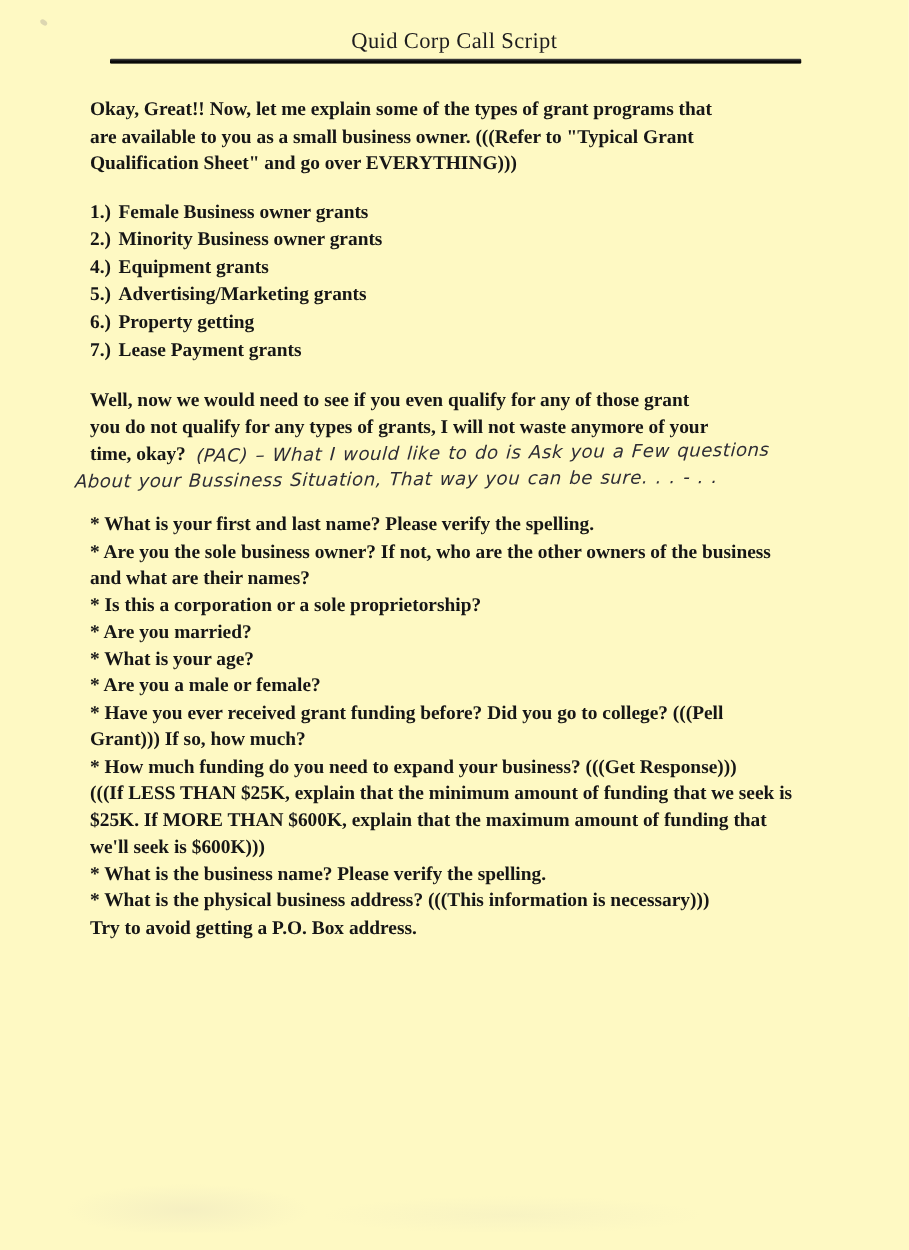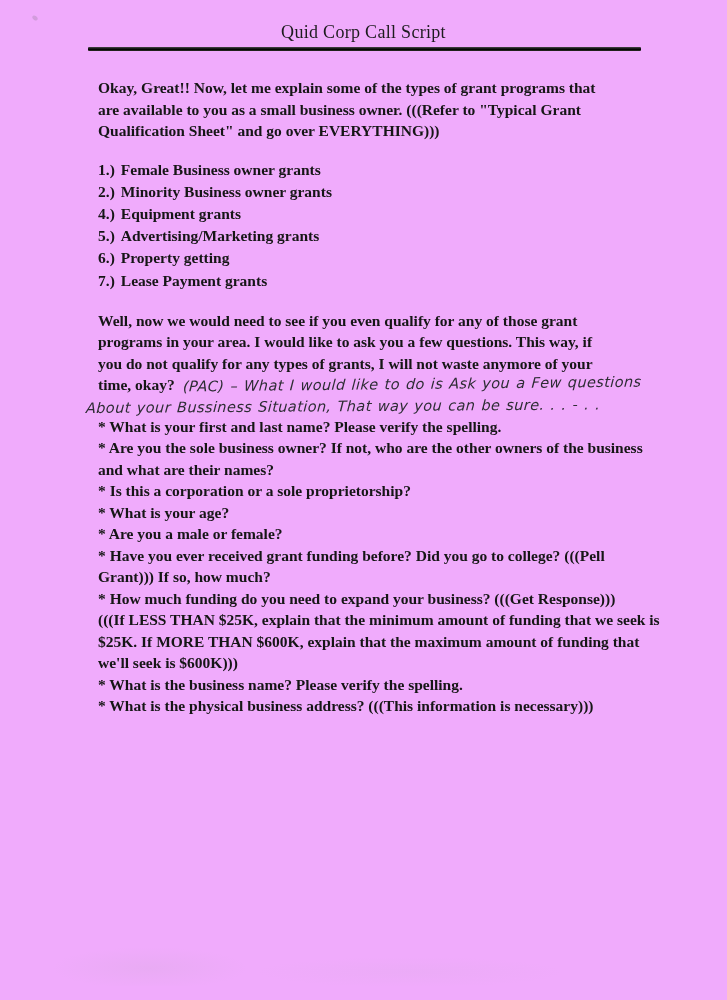--- a/index.html
+++ b/index.html
@@ -5,21 +5,21 @@
   html,body{margin:0;padding:0;}
   body{
     width:727px;height:1000px;
     background:#ffffff;
     font-family:"Liberation Serif", serif;
     overflow:hidden;
   }
   .paper{
     position:relative;
     width:727px;height:1000px;
-    background:#f0abfc;
+    background:#fef9c3;
   }
   
   .scan-shade-bottom{
     position:absolute;left:30px;top:938px;width:530px;height:48px;
     background:
       radial-gradient(ellipse 140px 30px at 120px 30px, rgba(180,170,185,0.12), rgba(0,0,0,0) 70%),
       radial-gradient(ellipse 220px 22px at 380px 34px, rgba(180,175,190,0.08), rgba(0,0,0,0) 70%);
     pointer-events:none;
   }
   .scan-speck{
@@ -35,21 +35,21 @@
     font-size:18px;
     color:#1d1c1e;
     letter-spacing:0.3px;
   }
   .title-rule{
     position:absolute;top:47px;left:88px;width:553px;height:4px;
     background:linear-gradient(to bottom,#4a4a4a 0%,#101010 45%,#000000 70%,#3a3a30 100%);
     border-radius:1px;
   }
   .content{
-    position:absolute;top:77px;left:98px;width:563px;
+    position:absolute;top:77px;left:72px;width:563px;
     font-size:15.5px;
     font-weight:bold;
     color:#161616;
     line-height:21.5px;
   }
   .para{margin:0;}
   .para .pline{white-space:nowrap;}
   .grant-list{margin:17px 0 0 0;line-height:22.2px;font-family:Liberation Serif, serif;}
   .grant-item{white-space:nowrap;}
   .grant-num{display:inline-block;margin-right:6px;}
@@ -70,21 +70,21 @@
     margin-left:8px;
     position:relative;top:-1px;
   }
   .hw-line2{
     display:block;
     transform:rotate(-0.4deg) skewX(-4deg);
     margin-left:-12px;
     margin-top:-1px;
     line-height:20px;
   }
-  .questions{}
+  .questions{margin-top:15px;}
   .q-item{margin:0;}
   .q-prefix{display:inline;}
 </style>
 </head>
 <body>
 
 <div class="paper">
 
   <div class="scan-speck"></div>
 
@@ -116,52 +116,53 @@
         <div class="grant-item"><span class="grant-num">6.)</span><span>Property getting</span></div>
 
         <div class="grant-item"><span class="grant-num">7.)</span><span>Lease Payment grants</span></div>
       </div>
 
     <div class="qualify">
       <div>
 
           <div class="pline">Well, now we would need to see if you even qualify for any of those grant</div>
 
-          <div class="pline">programs in your area. I would like to ask you a few questions. This way, if</div>
 
           <div class="pline">you do not qualify for any types of grants, I will not waste anymore of your</div>
         </div>
       <div class="q-last-line"><span>time, okay?</span><span class="handwriting hw-inline">(PAC) – What I would like to do is Ask you a Few questions</span></div>
       <div class="handwriting hw-line2">About your Bussiness Situation, That way you can be sure. . . - . .</div>
     </div>
 
     <div class="questions">
 
         <div class="q-item"><span class="q-prefix">* </span><span>What is your first and last name? Please verify the spelling.</span></div>
 
 
         <div class="q-item"><span class="q-prefix">* </span><span>Are you the sole business owner? If not, who are the other owners of the business and what are their names?</span></div>
 
         <div class="q-item"><span class="q-prefix">* </span><span>Is this a corporation or a sole proprietorship?</span></div>
 
+        <div class="q-item"><span class="q-prefix">* </span><span>Are you married?</span></div>
 
 
         <div class="q-item"><span class="q-prefix">* </span><span>What is your age?</span></div>
 
         <div class="q-item"><span class="q-prefix">* </span><span>Are you a male or female?</span></div>
 
         <div class="q-item"><span class="q-prefix">* </span><span>Have you ever received grant funding before? Did you go to college? (((Pell Grant))) If so, how much?</span></div>
 
         <div class="q-item"><span class="q-prefix">* </span><span>How much funding do you need to expand your business? (((Get Response)))</span></div>
 
         <div class="q-item"><span class="q-prefix"></span><span>(((If LESS THAN $25K, explain that the minimum amount of funding that we seek is $25K. If MORE THAN $600K, explain that the maximum amount of funding that we'll seek is $600K)))</span></div>
 
         <div class="q-item"><span class="q-prefix">* </span><span>What is the business name? Please verify the spelling.</span></div>
 
         <div class="q-item"><span class="q-prefix">* </span><span>What is the physical business address? (((This information is necessary)))</span></div>
 
+        <div class="q-item"><span class="q-prefix"></span><span>Try to avoid getting a P.O. Box address.</span></div>
       </div>
 
   </div>
 
   <div class="scan-shade-bottom"></div>
 
 </div>
 
 </body></html>

